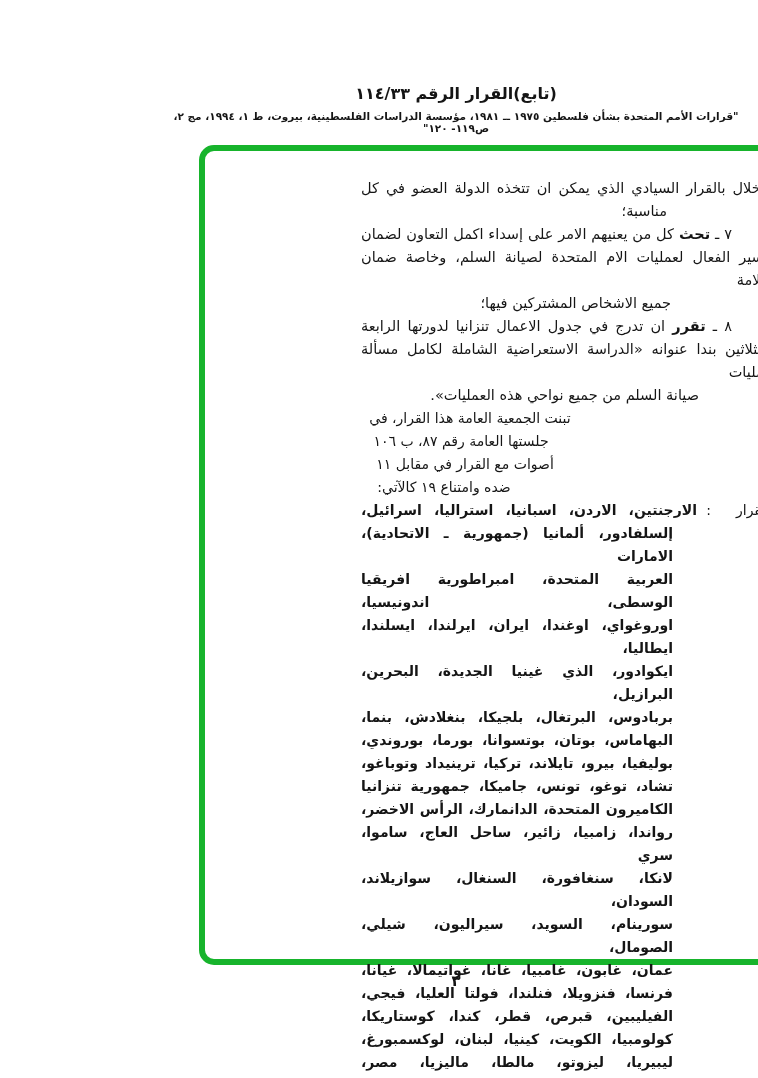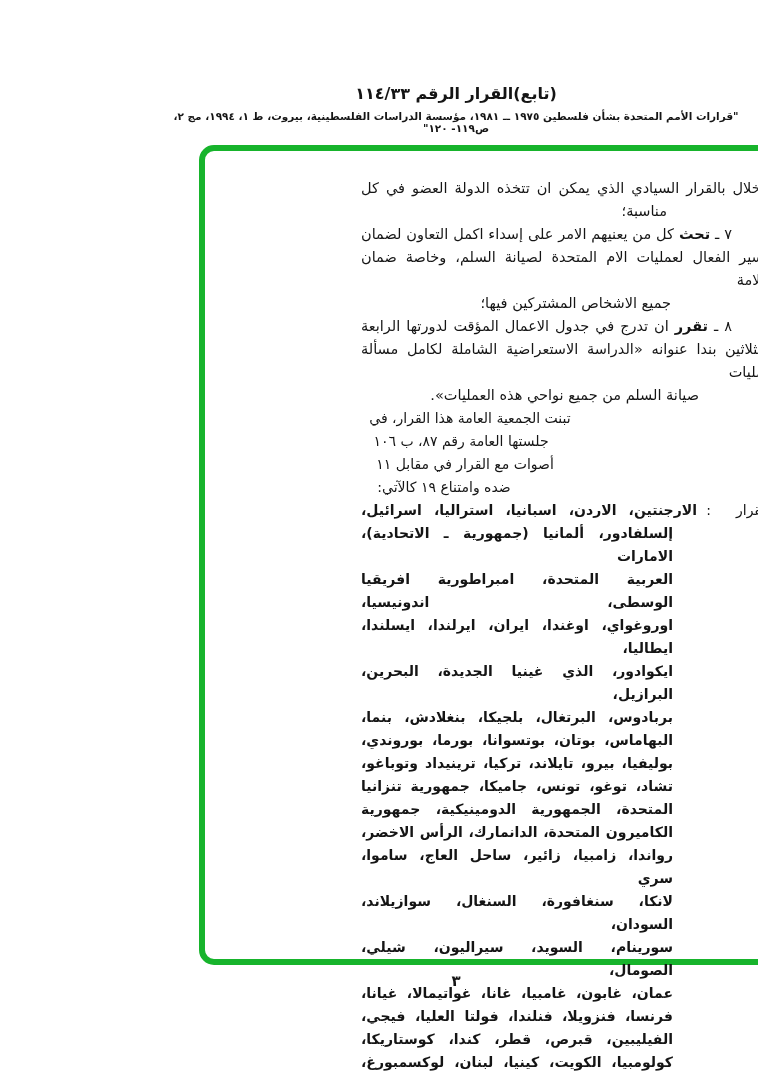--- a/index.html
+++ b/index.html
@@ -61,21 +61,21 @@
   <div class="frame">
     <div class="frame-content">
 
       <div class="ln j">الاخلال بالقرار السيادي الذي يمكن ان تتخذه الدولة العضو في كل</div>
       <div class="ln r mr106">مناسبة؛</div>
 
       <div class="ln j ind-first"><span>٧ ـ </span><span class="bold">تحث</span><span> كل من يعنيهم الامر على إسداء اكمل التعاون لضمان</span></div>
       <div class="ln j">السير الفعال لعمليات الام المتحدة لصيانة السلم، وخاصة ضمان سلامة</div>
       <div class="ln r mr102">جميع الاشخاص المشتركين فيها؛</div>
 
-      <div class="ln j ind-first"><span>٨ ـ </span><span class="bold">تقرر</span><span> ان تدرج في جدول الاعمال المؤقت لدورتها الرابعة</span></div>
+      <div class="ln j ind-first"><span>٨ ـ </span><span class="bold">تقرر</span><span> ان تدرج في جدول الاعمال تنزانيا لدورتها الرابعة</span></div>
       <div class="ln j">والثلاثين بندا عنوانه «الدراسة الاستعراضية الشاملة لكامل مسألة عمليات</div>
       <div class="ln r mr74">صيانة السلم من جميع نواحي هذه العمليات».</div>
 
       <div class="cite">
         <div class="ln">تبنت الجمعية العامة هذا القرار، في</div>
         <div class="ln">جلستها العامة رقم ٨٧، ب ١٠٦</div>
         <div class="ln">أصوات مع القرار في مقابل ١١</div>
         <div class="ln">ضده وامتناع ١٩ كالآتي:</div>
       </div>
 
@@ -85,21 +85,20 @@
         <div class="vote-countries">
           <div class="ln j">الارجنتين، الاردن، اسبانيا، استراليا، اسرائيل،</div>
           <div class="ln j">إلسلفادور، ألمانيا (جمهورية ـ الاتحادية)، الامارات</div>
           <div class="ln j">العربية المتحدة، امبراطورية افريقيا الوسطى، اندونيسيا،</div>
           <div class="ln j">اوروغواي، اوغندا، ايران، ايرلندا، ايسلندا، ايطاليا،</div>
           <div class="ln j">ايكوادور، الذي غينيا الجديدة، البحرين، البرازيل،</div>
           <div class="ln j">بربادوس، البرتغال، بلجيكا، بنغلادش، بنما،</div>
           <div class="ln j">البهاماس، بوتان، بوتسوانا، بورما، بوروندي،</div>
           <div class="ln j">بوليفيا، بيرو، تايلاند، تركيا، ترينيداد وتوباغو،</div>
           <div class="ln j">تشاد، توغو، تونس، جاميكا، جمهورية تنزانيا</div>
-          <div class="ln j">المتحدة، الجمهورية الدومينيكية، جمهورية</div>
           <div class="ln j">الكاميرون المتحدة، الدانمارك، الرأس الاخضر،</div>
           <div class="ln j">رواندا، زامبيا، زائير، ساحل العاج، ساموا، سري</div>
           <div class="ln j">لانكا، سنغافورة، السنغال، سوازيلاند، السودان،</div>
           <div class="ln j">سورينام، السويد، سيراليون، شيلي، الصومال،</div>
           <div class="ln j">عمان، غابون، غامبيا، غانا، غواتيمالا، غيانا،</div>
           <div class="ln j">فرنسا، فنزويلا، فنلندا، فولتا العليا، فيجي،</div>
           <div class="ln j">الفيليبين، قبرص، قطر، كندا، كوستاريكا،</div>
           <div class="ln j">كولومبيا، الكويت، كينيا، لبنان، لوكسمبورغ،</div>
           <div class="ln j">ليبيريا، ليزوتو، مالطا، ماليزيا، مصر، المكسيك،</div>
         </div>

